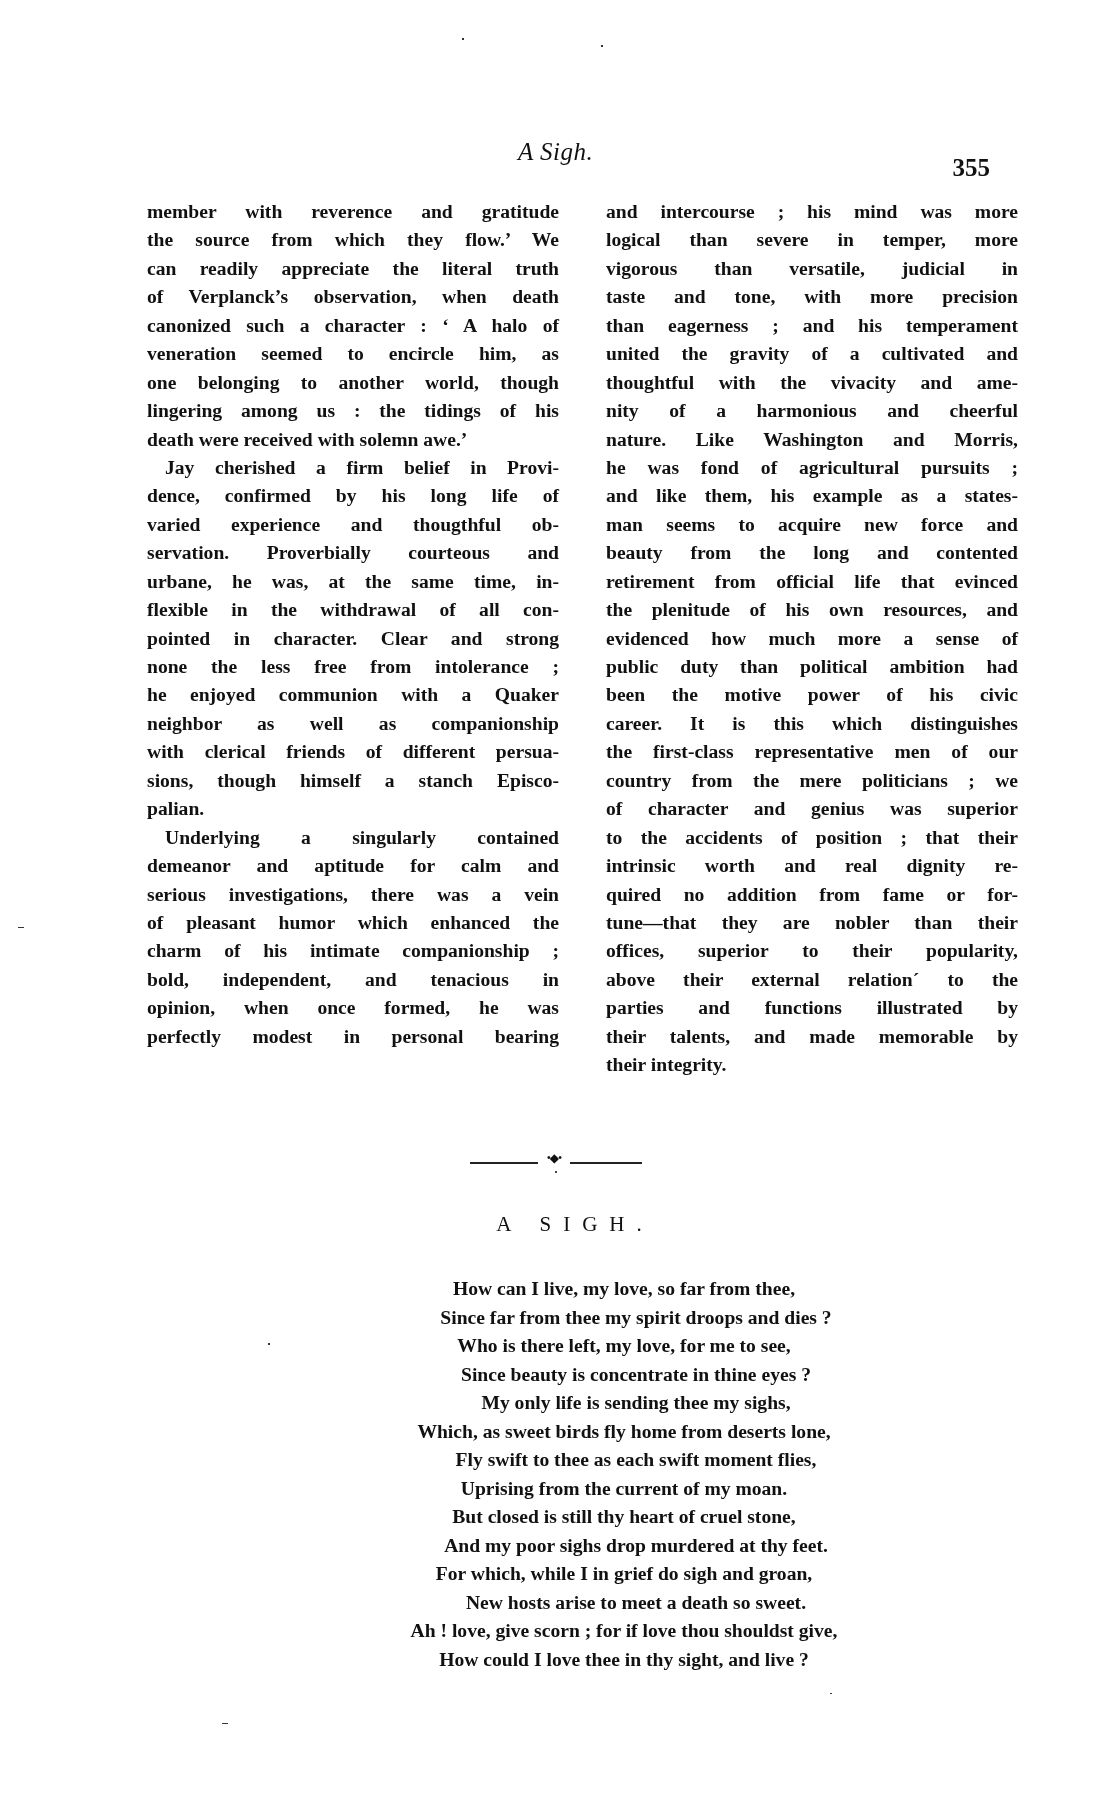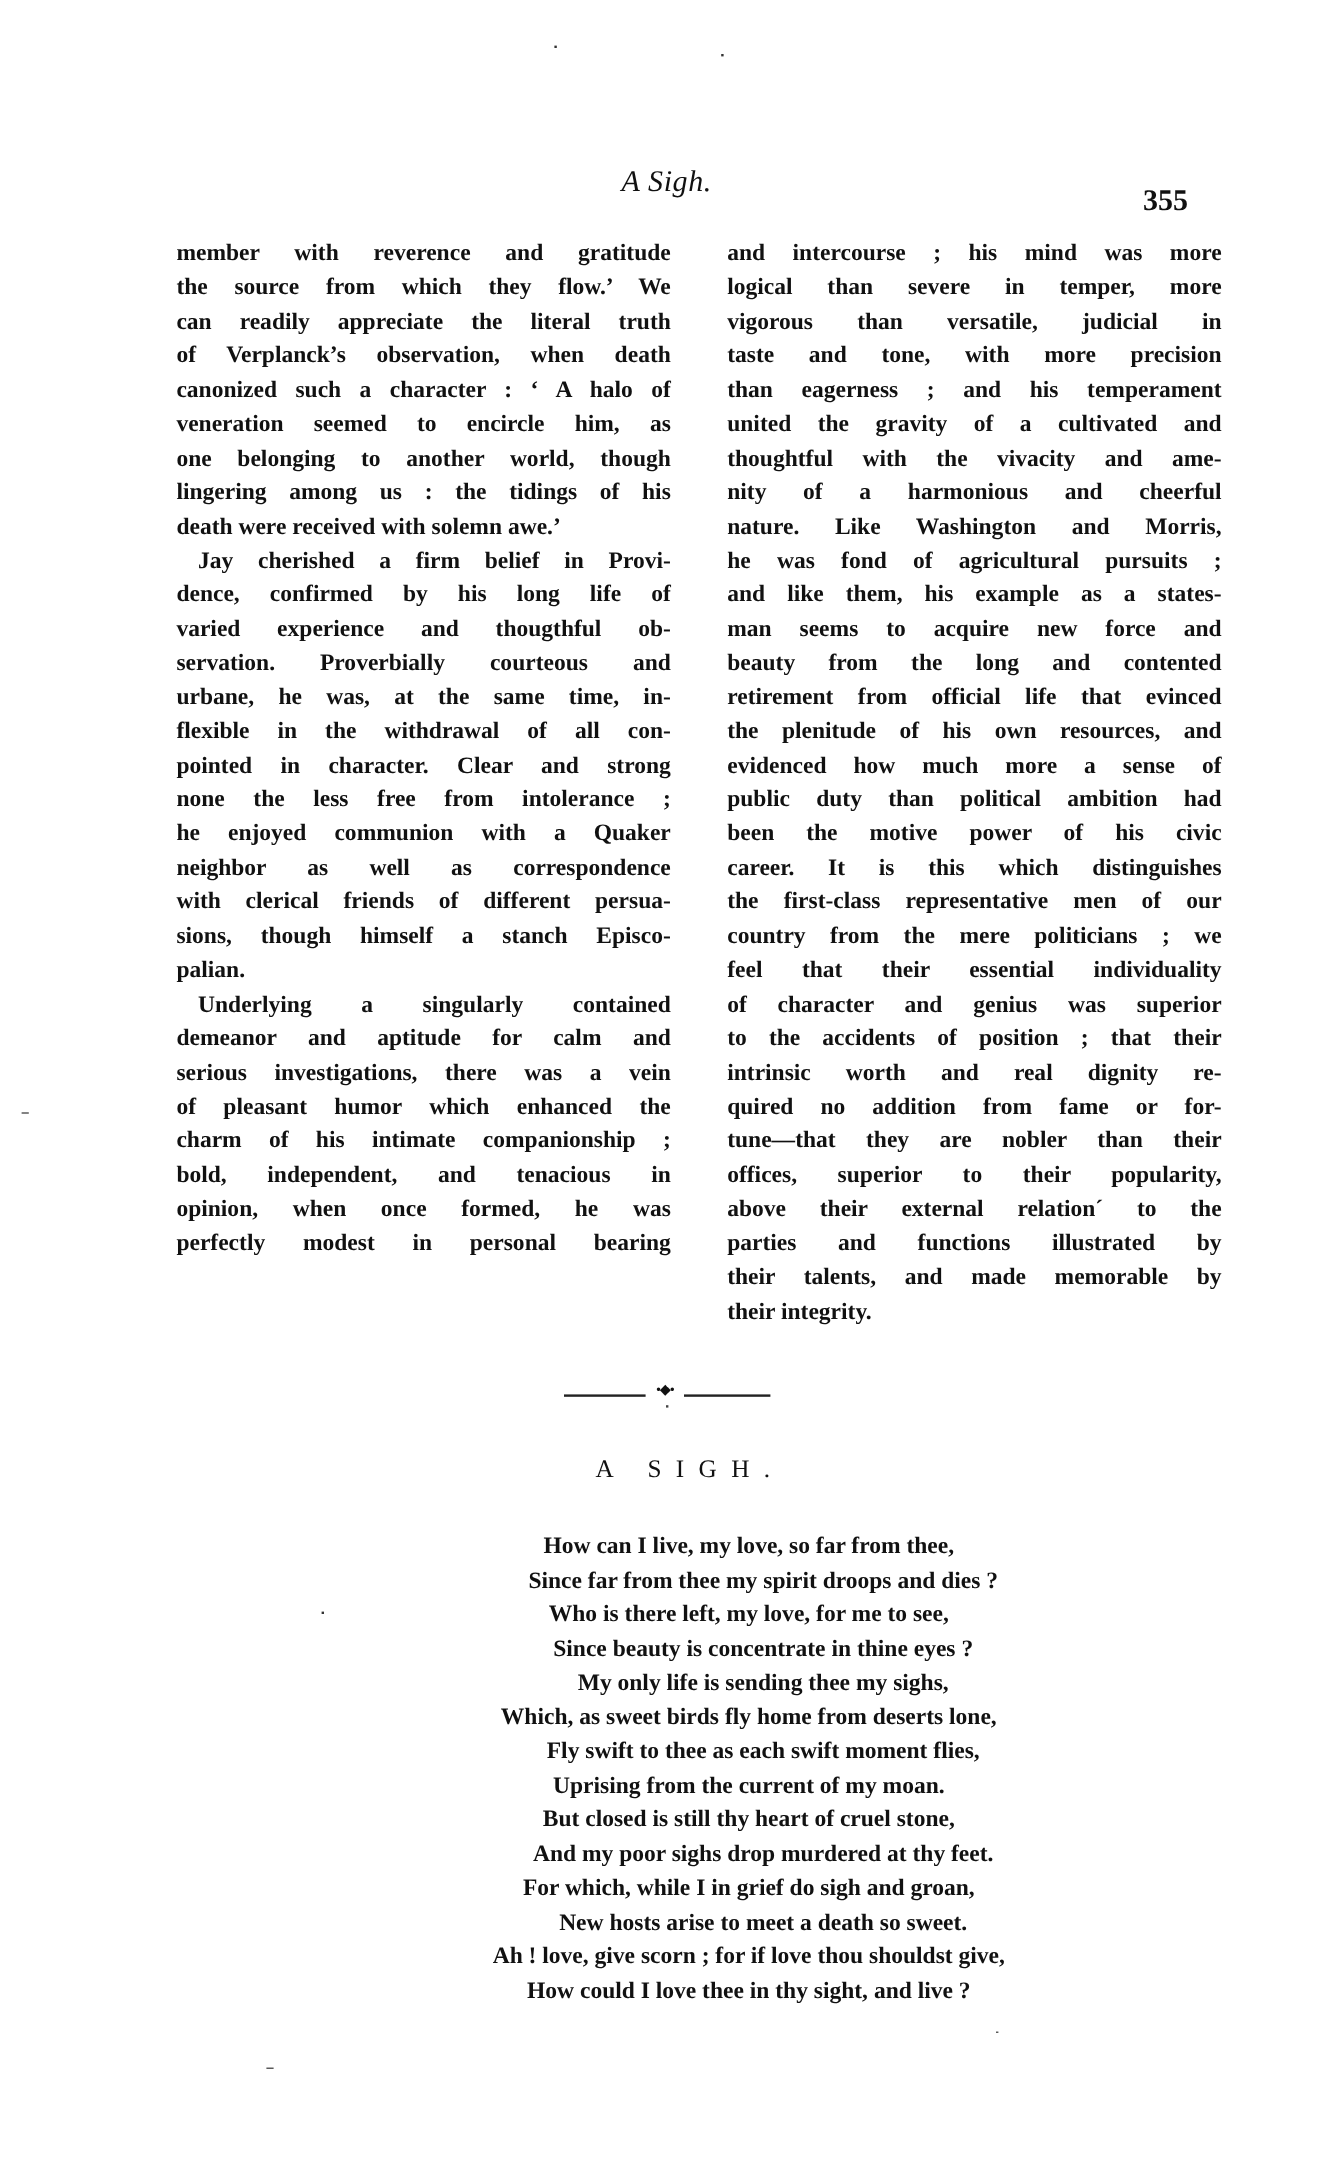--- a/index.html
+++ b/index.html
@@ -57,21 +57,21 @@
         <span class="line last">death were received with solemn awe.’</span>
         <span class="line indent">Jay cherished a firm belief in Provi-</span>
         <span class="line">dence, confirmed by his long life of</span>
         <span class="line">varied experience and thougthful ob-</span>
         <span class="line">servation. Proverbially courteous and</span>
         <span class="line">urbane, he was, at the same time, in-</span>
         <span class="line">flexible in the withdrawal of all con-</span>
         <span class="line">pointed in character. Clear and strong</span>
         <span class="line">none the less free from intolerance ;</span>
         <span class="line">he enjoyed communion with a Quaker</span>
-        <span class="line">neighbor as well as correspondence</span>
+        <span class="line">neighbor as well as companionship</span>
         <span class="line">with clerical friends of different persua-</span>
         <span class="line">sions, though himself a stanch Episco-</span>
         <span class="line last">palian.</span>
         <span class="line indent">Underlying a singularly contained</span>
         <span class="line">demeanor and aptitude for calm and</span>
         <span class="line">serious investigations, there was a vein</span>
         <span class="line">of pleasant humor which enhanced the</span>
         <span class="line">charm of his intimate companionship ;</span>
         <span class="line">bold, independent, and tenacious in</span>
         <span class="line">opinion, when once formed, he was</span>
@@ -92,21 +92,20 @@
         <span class="line">man seems to acquire new force and</span>
         <span class="line">beauty from the long and contented</span>
         <span class="line">retirement from official life that evinced</span>
         <span class="line">the plenitude of his own resources, and</span>
         <span class="line">evidenced how much more a sense of</span>
         <span class="line">public duty than political ambition had</span>
         <span class="line">been the motive power of his civic</span>
         <span class="line">career. It is this which distinguishes</span>
         <span class="line">the first-class representative men of our</span>
         <span class="line">country from the mere politicians ; we</span>
-        <span class="line">feel that their essential individuality</span>
         <span class="line">of character and genius was superior</span>
         <span class="line">to the accidents of position ; that their</span>
         <span class="line">intrinsic worth and real dignity re-</span>
         <span class="line">quired no addition from fame or for-</span>
         <span class="line">tune—that they are nobler than their</span>
         <span class="line">offices, superior to their popularity,</span>
         <span class="line">above their external relation´ to the</span>
         <span class="line">parties and functions illustrated by</span>
         <span class="line">their talents, and made memorable by</span>
         <span class="line last">their integrity.</span>

